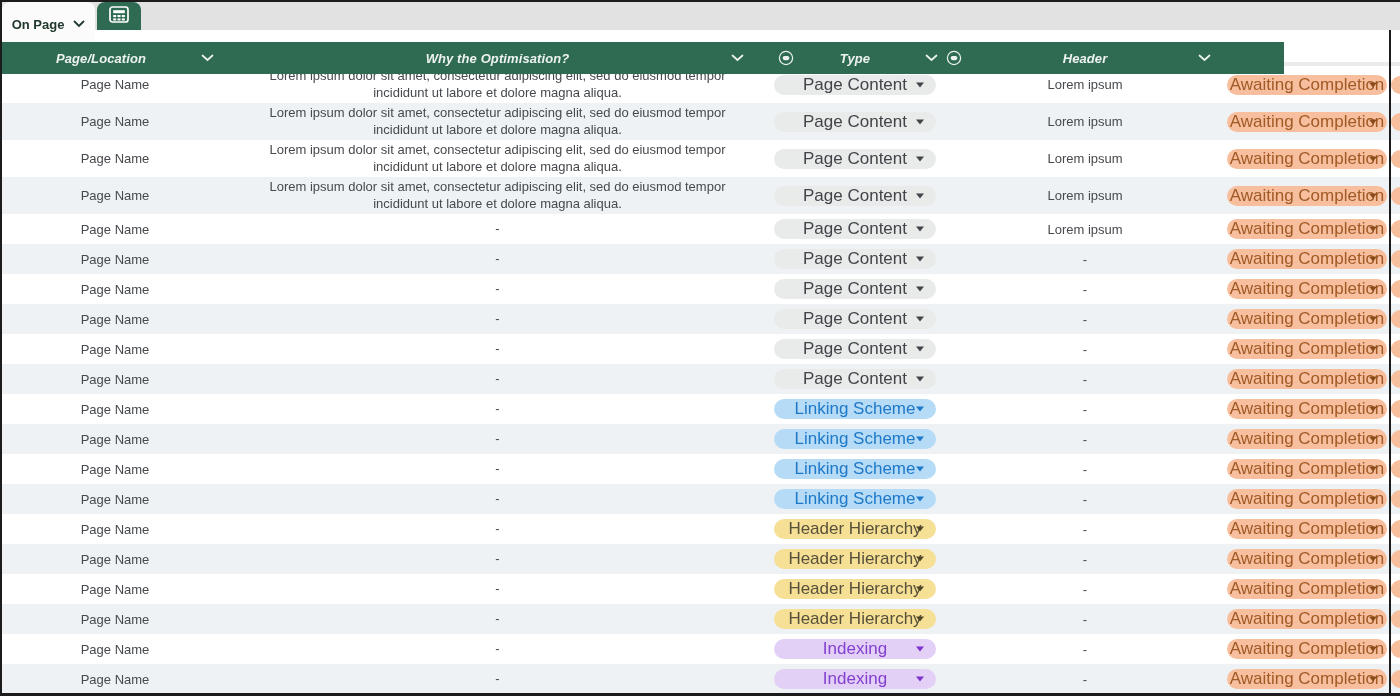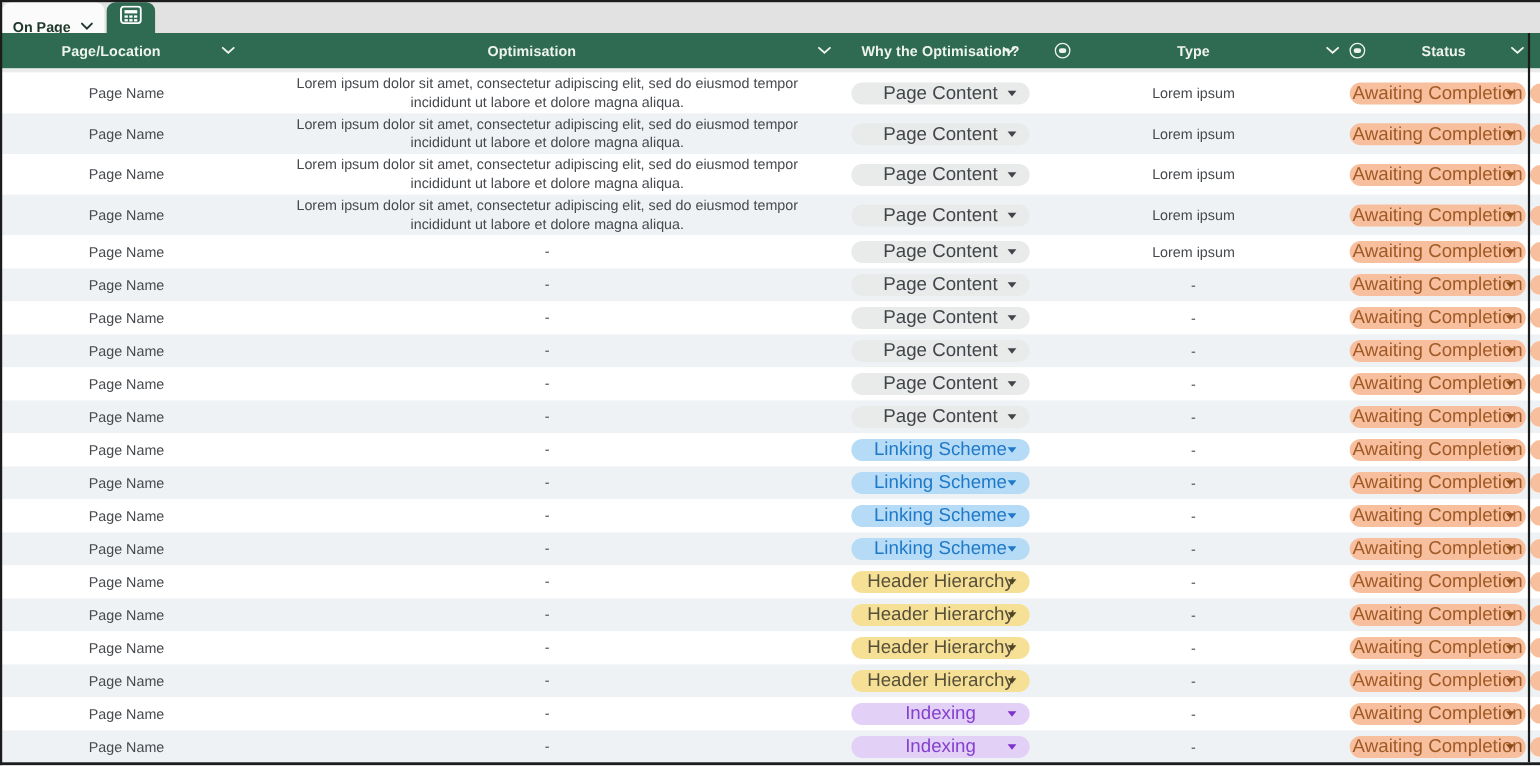--- a/index.html
+++ b/index.html
@@ -21,22 +21,22 @@
   }
   .tab-active .tab-label{font-size:13px;font-weight:bold;color:var(--tab-text);}
   .tab-active .tchev{display:flex;color:var(--tab-text);}
   .tab-icon{
     position:absolute;left:97px;top:2px;width:44px;height:28px;background:var(--header-green);
     border-radius:8px 8px 0 0;display:flex;align-items:center;justify-content:center;cursor:pointer;
   }
 
   
   .header{
-    position:absolute;left:0;top:30px;width:1400px;height:32px;background:var(--header-green);
-    display:grid;grid-template-columns:230px 535px 180px 280px 175px;z-index:2;
+    position:absolute;left:0;top:42px;width:1284px;height:32px;background:var(--header-green);
+    display:grid;grid-template-columns:230px 535px 180px 280px 175px;z-index:2;font-style:italic;
   }
   .hcell{position:relative;display:flex;align-items:center;justify-content:center;cursor:pointer;}
   .hlabel{font-size:13px;font-weight:bold;color:var(--header-text);letter-spacing:.1px;}
   .hcell1 .hlabel{margin-right:28px;}
   .hcell2 .hlabel{margin-right:28px;}
   .hchev{position:absolute;top:50%;transform:translateY(-50%);display:flex;color:var(--header-text);cursor:pointer;}
   .hcell1 .hchev{right:16px;}
   .hcell2 .hchev{right:9px;}
   .hcell3 .hchev{right:7px;}
   .hcell4 .hchev{right:21px;}
@@ -112,28 +112,20 @@
 
   <div class="header">
     <div class="hcell hcell1">
       <span class="hlabel">Page/Location</span>
       <span class="hchev">
         <svg width="13" height="8" viewBox="0 0 13 8">
             <path d="M1.5 1.5 L6.5 6 L11.5 1.5" fill="none" stroke="currentColor" stroke-width="1.7" stroke-linecap="round"></path>
           </svg>
       </span>
     </div>
-    <div class="hcell hcell2">
-      <span class="hlabel">Optimisation</span>
-      <span class="hchev">
-        <svg width="13" height="8" viewBox="0 0 13 8">
-            <path d="M1.5 1.5 L6.5 6 L11.5 1.5" fill="none" stroke="currentColor" stroke-width="1.7" stroke-linecap="round"></path>
-          </svg>
-      </span>
-    </div>
     <div class="hcell hcell4">
       <span class="hlabel">Why the Optimisation?</span>
       <span class="hchev">
         <svg width="13" height="8" viewBox="0 0 13 8">
             <path d="M1.5 1.5 L6.5 6 L11.5 1.5" fill="none" stroke="currentColor" stroke-width="1.7" stroke-linecap="round"></path>
           </svg>
       </span>
     </div>
     <div class="hcell hcell3">
       <span class="hchip">
@@ -149,21 +141,21 @@
           </svg>
       </span>
     </div>
     <div class="hcell hcell5">
       <span class="hchip">
         <svg width="16" height="16" viewBox="0 0 16 16">
             <circle cx="8" cy="8" r="6.6" fill="none" stroke="currentColor" stroke-width="1.2"></circle>
             <rect x="4.6" y="5.9" width="6.8" height="4.3" rx="2.15" fill="currentColor"></rect>
           </svg>
       </span>
-      <span class="hlabel">Status</span>
+      <span class="hlabel">Header</span>
       <span class="hchev">
         <svg width="13" height="8" viewBox="0 0 13 8">
             <path d="M1.5 1.5 L6.5 6 L11.5 1.5" fill="none" stroke="currentColor" stroke-width="1.7" stroke-linecap="round"></path>
           </svg>
       </span>
     </div>
   </div>
 
   <div class="gapline"></div>
 

